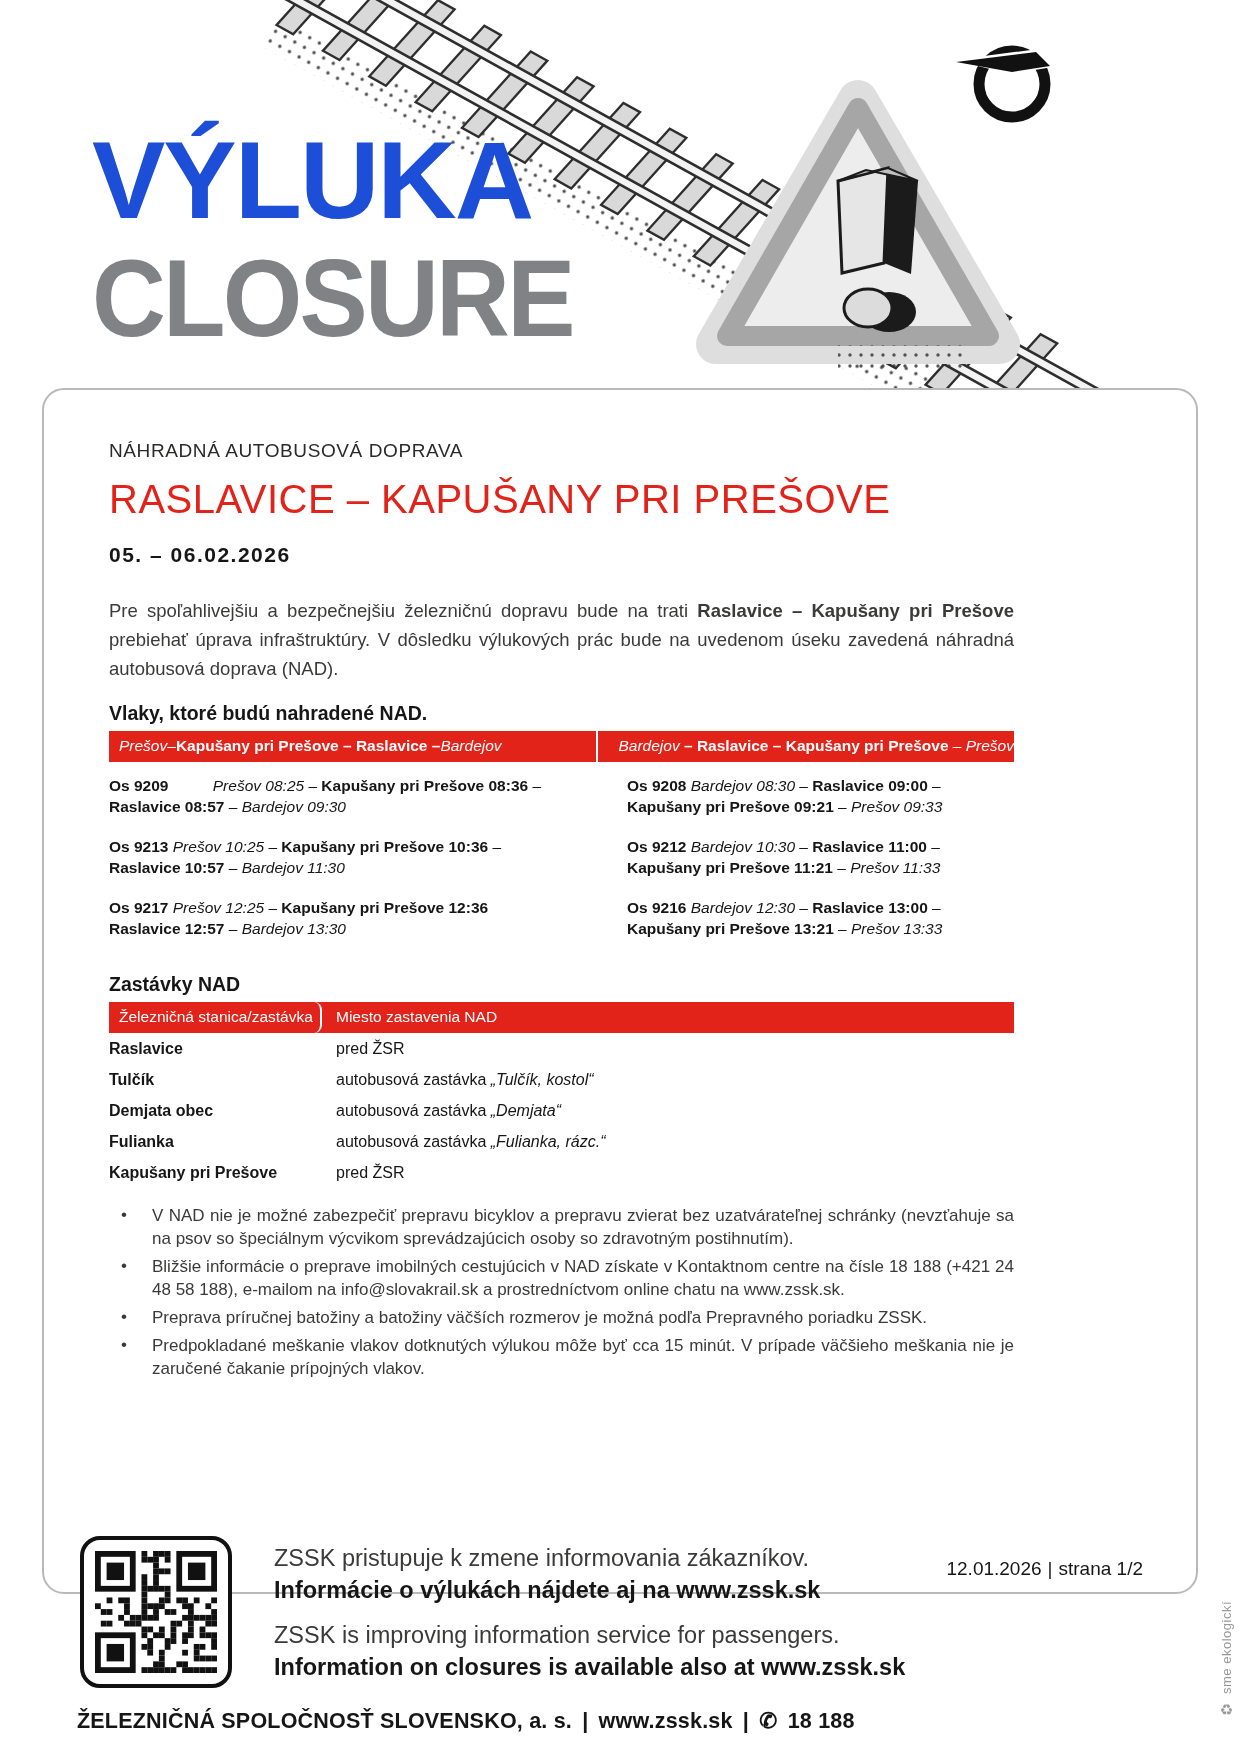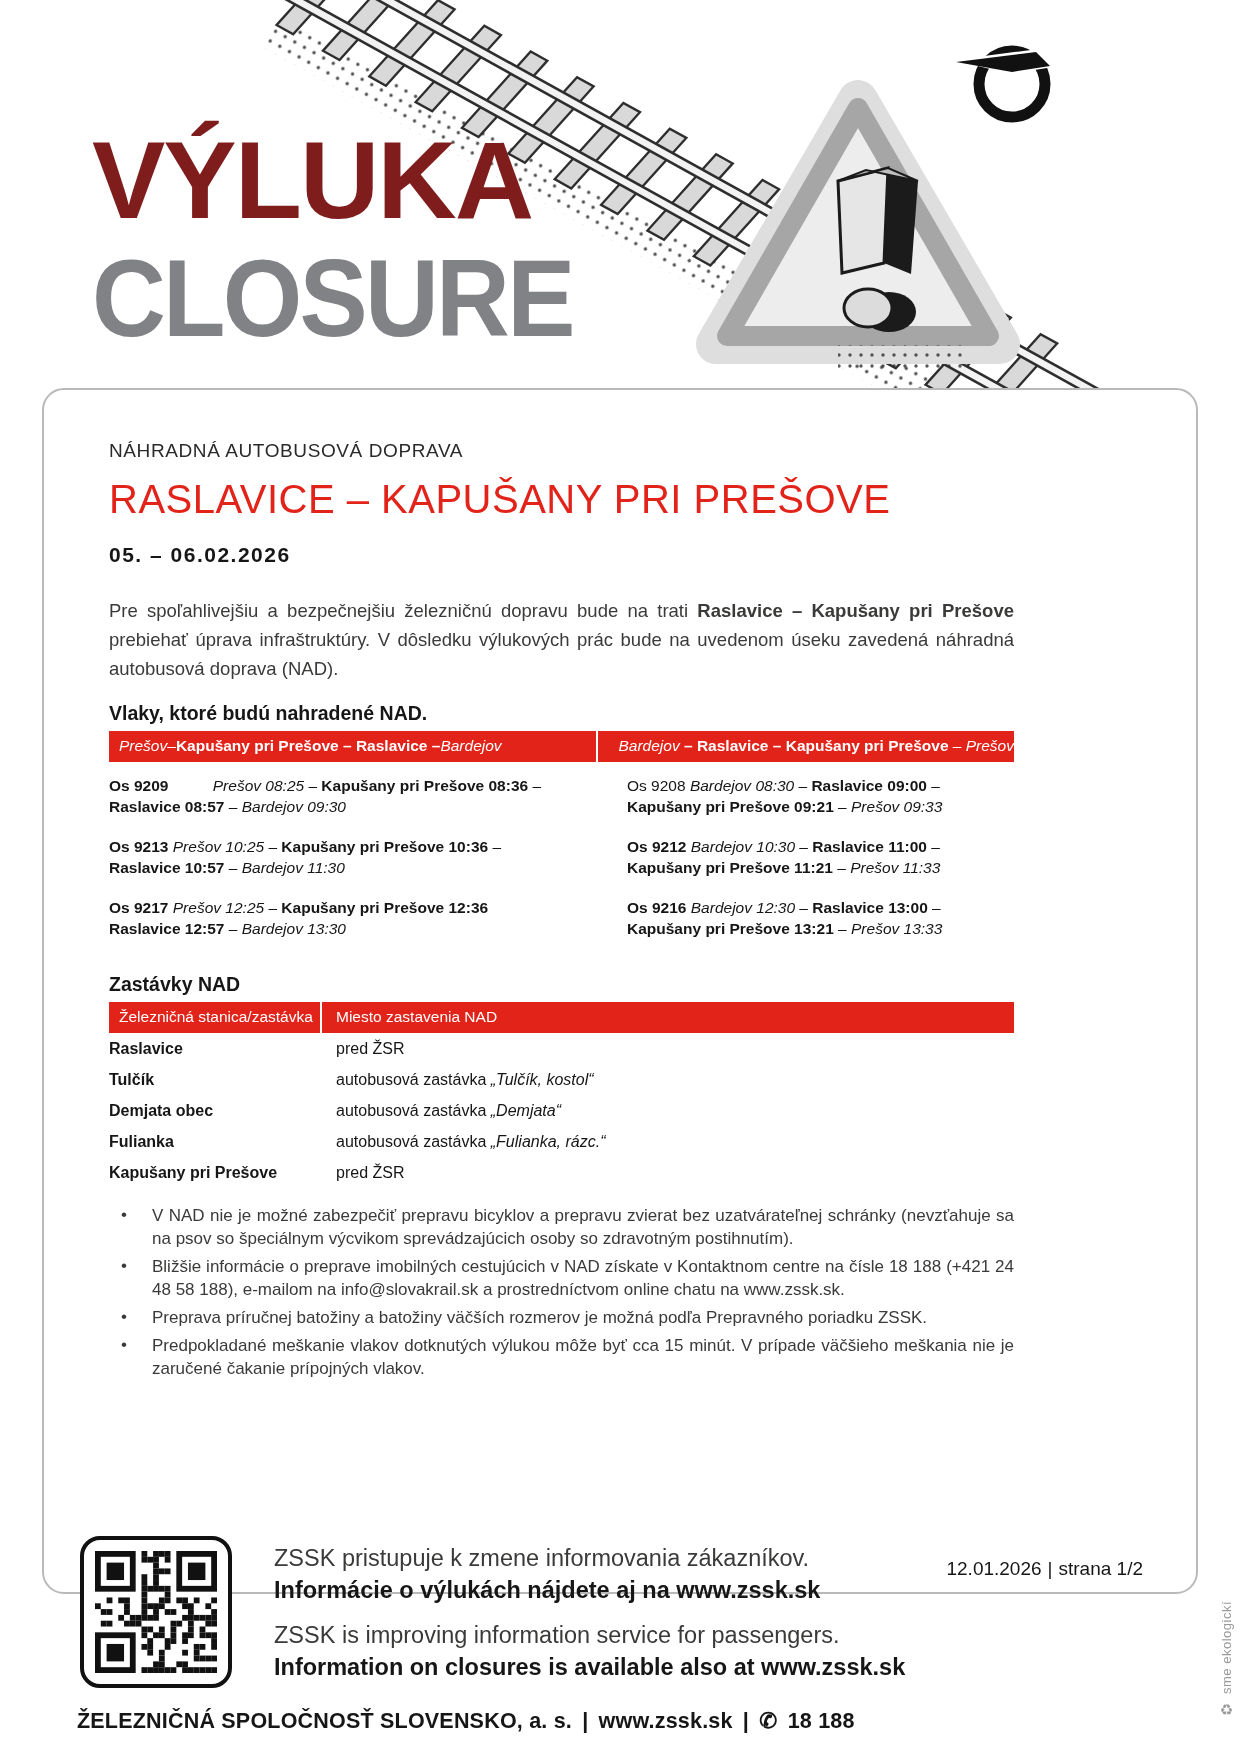--- a/index.html
+++ b/index.html
@@ -2,21 +2,21 @@
 <html><head>
 <meta charset="utf-8">
 <style>
   html,body{margin:0;padding:0;background:#fff;}
   .page{position:relative;width:1240px;height:1755px;background:#fff;overflow:hidden;
         font-family:"Liberation Sans",sans-serif;color:#2b2a29;}
   
   .hero-art{position:absolute;left:0;top:0;width:1240px;height:470px;}
   
   .title-sk{position:absolute;left:92px;top:128px;font-size:110px;font-weight:800;
-            letter-spacing:-2px;line-height:.95;color:#7f1d1d;}
+            letter-spacing:-2px;line-height:.95;color:#1d4ed8;}
   .title-en{position:absolute;left:92px;top:246px;font-size:110px;font-weight:800;
             letter-spacing:-3px;line-height:.95;color:#808285;
             transform:scaleX(.93);transform-origin:left top;}
   .zssk-logo{position:absolute;left:952px;top:34px;width:112px;height:92px;}
   
   .card{position:absolute;left:42px;top:388px;width:1156px;height:1206px;background:#fff;
         border:2px solid #b9b9b9;border-radius:22px;box-sizing:border-box;
         padding:50px 0 4px 65px;}
   .content{width:905px;}
   .kicker{font-size:19px;letter-spacing:.6px;color:#2b2a29;}
@@ -30,21 +30,21 @@
                   align-self:stretch;display:flex;align-items:center;}
   .redbar .cell-r{flex:1;padding-left:21px;}
   .trains-body{margin-top:13px;display:flex;font-size:15.5px;line-height:21px;color:#161616;}
   .tcol-l{width:497px;box-sizing:border-box;padding-right:52px;}
   .tcol-r{flex:1;padding-left:21px;}
   .trow{margin:0 0 19px 0;}
   .stops-rows{font-size:16px;color:#161616;}
   .srow{display:flex;padding:5px 0;line-height:21px;}
   .sname{width:213px;font-weight:700;}
   .splace{flex:1;padding-left:14px;}
-  .stops-bar .cell-l{width:213px;}
+  .stops-bar .cell-l{width:213px;border-radius:8px;}
   .stops-bar .cell-r{padding-left:14px;}
   .imp-h{margin-top:28px;}
   .bullets{list-style:none;margin:16px 0 0 0;padding:0;font-size:17px;line-height:23px;
            text-align:justify;color:#3a3a39;}
   .bullets li{position:relative;padding-left:43px;margin-bottom:5px;}
   .bullets .bullet{position:absolute;left:12px;top:-1px;}
   .card-date{position:absolute;right:50px;bottom:12px;font-size:19px;color:#161616;}
   .card-date span{padding:0 3px;}
   
   .qr-section{position:absolute;left:80px;top:1536px;display:flex;}
@@ -140,21 +140,21 @@
           </div>
         <div class="cell-r"><span style="font-style: italic;">Bardejov</span><span> </span><span style="font-weight: 700;">– Raslavice – Kapušany pri Prešove</span><span> – </span><span style="font-style: italic;">Prešov</span></div>
       </div>
       <div class="trains-body">
         <div class="tcol-l">
           <p class="trow"><span style="font-weight: 700;">Os 9209 </span><span style="font-style: italic; margin-left: 40px;">Prešov 08:25</span><span> – </span><span style="font-weight: 700;">Kapušany pri Prešove 08:36</span><span> – </span><span style="font-weight: 700;">Raslavice 08:57</span><span> – </span><span style="font-style: italic;">Bardejov 09:30</span></p>
           <p class="trow"><span style="font-weight: 700;">Os 9213 </span><span style="font-style: italic;">Prešov 10:25</span><span> – </span><span style="font-weight: 700;">Kapušany pri Prešove 10:36</span><span> – </span><span style="font-weight: 700;">Raslavice 10:57</span><span> – </span><span style="font-style: italic;">Bardejov 11:30</span></p>
           <p class="trow"><span style="font-weight: 700;">Os 9217 </span><span style="font-style: italic;">Prešov 12:25</span><span> – </span><span style="font-weight: 700;">Kapušany pri Prešove 12:36 </span><span style="font-weight: 700;">Raslavice 12:57</span><span> – </span><span style="font-style: italic;">Bardejov 13:30</span></p>
         </div>
         <div class="tcol-r">
-          <p class="trow"><span style="font-weight: 400; margin-top: 31px;">Os 9208 </span><span style="font-style: italic;">Bardejov 08:30</span><span> – </span><span style="font-weight: 700;">Raslavice 09:00</span><span> – </span><span style="font-weight: 700;">Kapušany pri Prešove 09:21</span><span> – </span><span style="font-style: italic;">Prešov 09:33</span></p>
+          <p class="trow"><span style="font-weight: 700; margin-top: 31px;">Os 9208 </span><span style="font-style: italic;">Bardejov 08:30</span><span> – </span><span style="font-weight: 700;">Raslavice 09:00</span><span> – </span><span style="font-weight: 700;">Kapušany pri Prešove 09:21</span><span> – </span><span style="font-style: italic;">Prešov 09:33</span></p>
           <p class="trow"><span style="font-weight: 700;">Os 9212 </span><span style="font-style: italic;">Bardejov 10:30</span><span> – </span><span style="font-weight: 700;">Raslavice 11:00</span><span> – </span><span style="font-weight: 700;">Kapušany pri Prešove 11:21</span><span> – </span><span style="font-style: italic;">Prešov 11:33</span></p>
           <p class="trow"><span style="font-weight: 700;">Os 9216 </span><span style="font-style: italic;">Bardejov 12:30</span><span> – </span><span style="font-weight: 700;">Raslavice 13:00</span><span> – </span><span style="font-weight: 700;">Kapušany pri Prešove 13:21</span><span> – </span><span style="font-style: italic;">Prešov 13:33</span></p>
         </div>
       </div>
 
       <div class="sect-h">Zastávky NAD</div>
       <div class="redbar stops-bar">
         <div class="cell-l" style="padding-left:10px">Železničná stanica/zastávka</div>
         <div class="cell-r">Miesto zastavenia NAD</div>
       </div>

